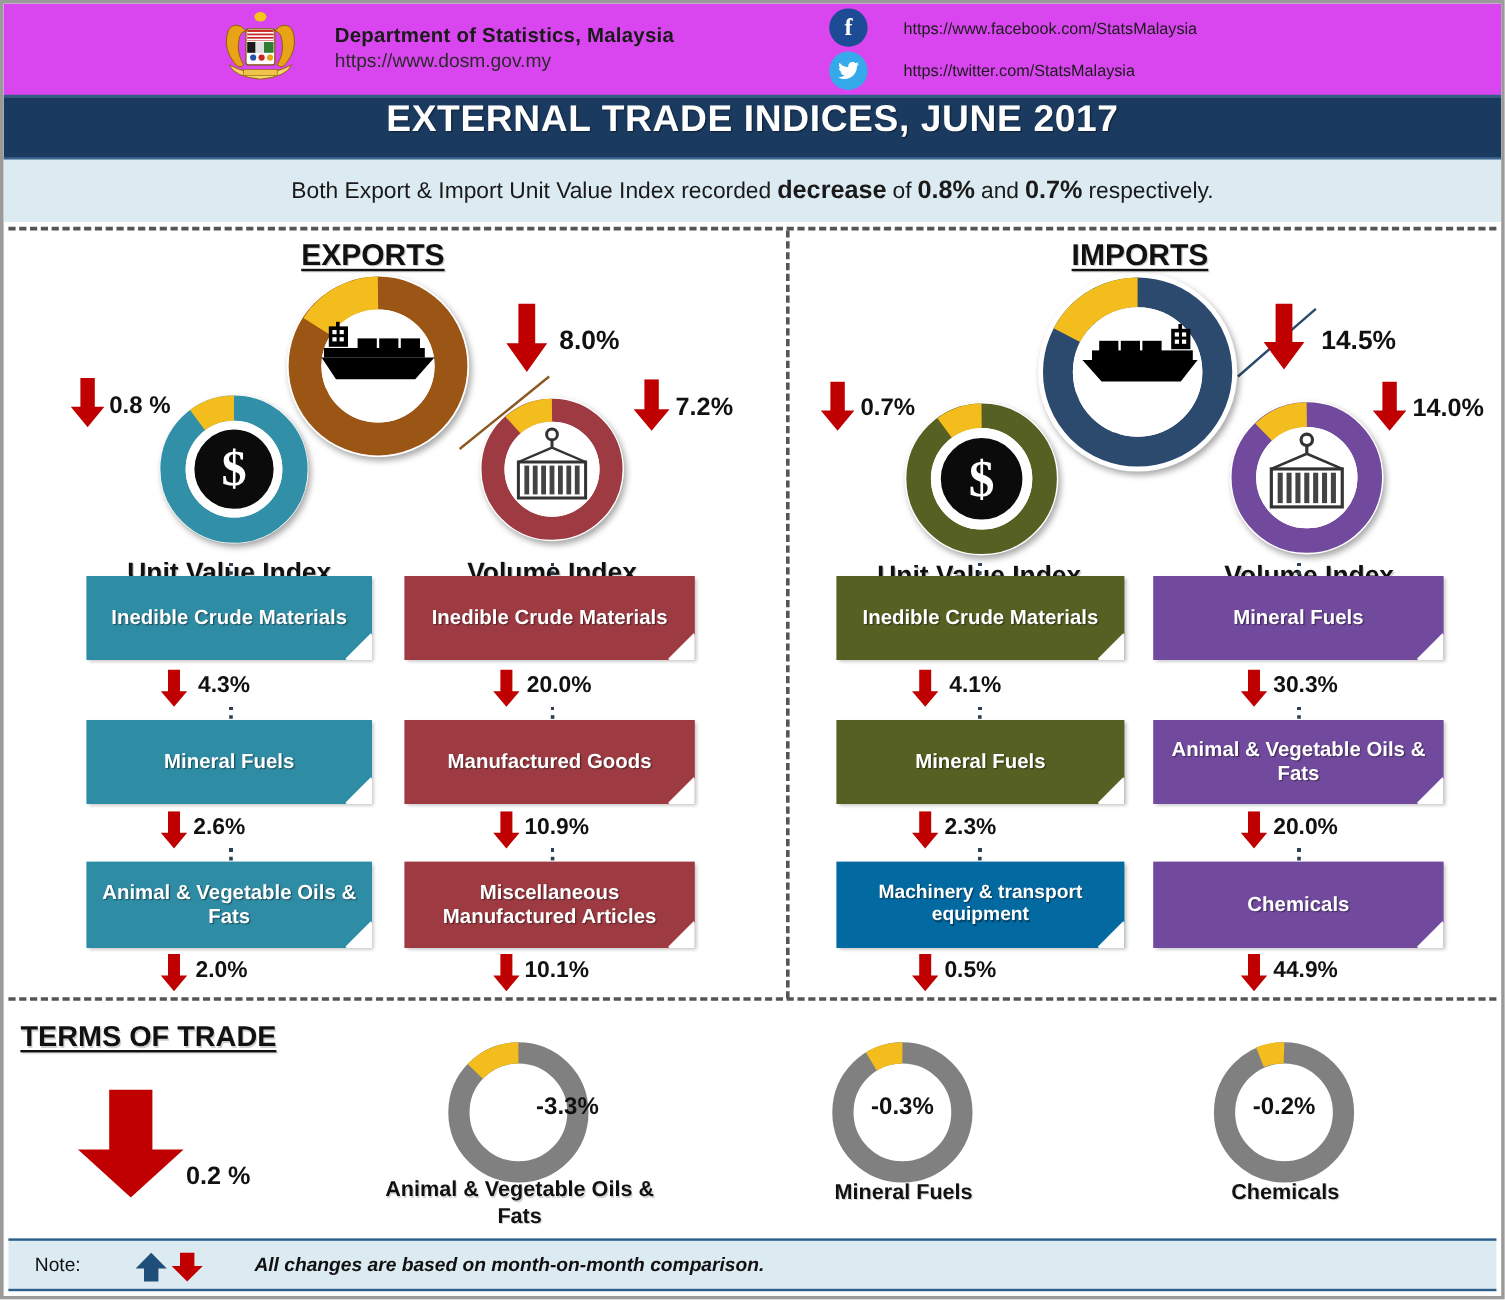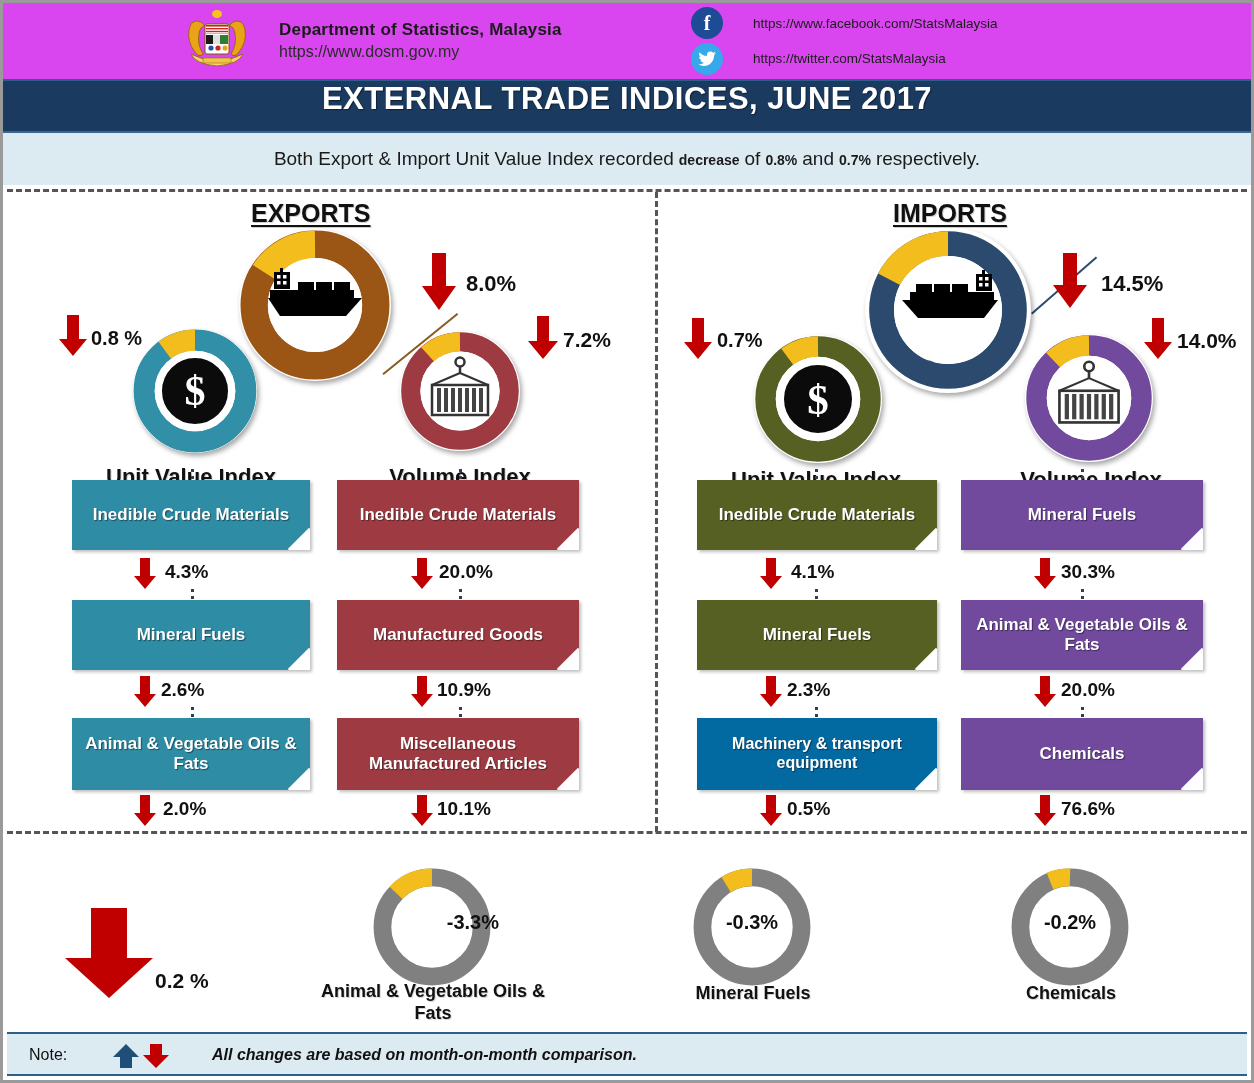--- a/index.html
+++ b/index.html
@@ -94,21 +94,21 @@
     background: #dceaf2;
     display: flex;
     align-items: center;
     justify-content: center;
   }
   .subtitle-text {
     font-size: 19px;
     color: #1a1a1a;
     white-space: nowrap;
   }
-  .subtitle-text b { font-size: 14px; }
+  .subtitle-text b { font-size: 21px; }
   .sub-sp { display: inline-block; width: 5px; }
 
   
   .panel-top {
     position: absolute;
     left: 4px; top: 186px;
     width: 1240px; height: 645px;
     border-top: 3px dashed #555;
     border-bottom: 3px dashed #555;
   }
@@ -588,22 +588,23 @@
 
   <div class="tick" style="left:1078px; top:704px;"></div>
   <div class="catbox" style="left:958px; top:715px; width:242px; height:72px; background:#714a9e;">
       <span>Chemicals</span>
     </div>
   <div class="arrow-down" style="left:1031px; top:792px;">
     <svg width="22" height="32" viewBox="0 0 22 32">
         <path d="M6 0 h10 v18 h6 L11 31 L0 18 h6 Z" fill="#c00000"></path>
       </svg>
   </div>
-  <div class="barpct" style="left:1058px; top:795px;">76.6%</div>
-
+  <div class="barpct" style="left:1058px; top:795px;">44.9%</div>
+
+  <div class="sec-head" style="left:14px; top:848px; font-size:24px;">TERMS OF TRADE</div>
 
   <div class="arrow-down" style="left:60px; top:905px;">
     <svg width="92" height="92" viewBox="0 0 92 92">
         <path d="M28 0 h36 v50 h26 L46 90 L2 50 h26 Z" fill="#c00000"></path>
       </svg>
   </div>
   <div class="pct" style="left:152px; top:966px; font-size:21px;">0.2 %</div>
 
   <svg class="tot-donut" style="left:362px; top:865px; width:134px; height:118px;" viewBox="0 0 100 100">
     <ellipse cx="50" cy="50" rx="42" ry="42" fill="none" stroke="#808080" stroke-width="15"></ellipse>

